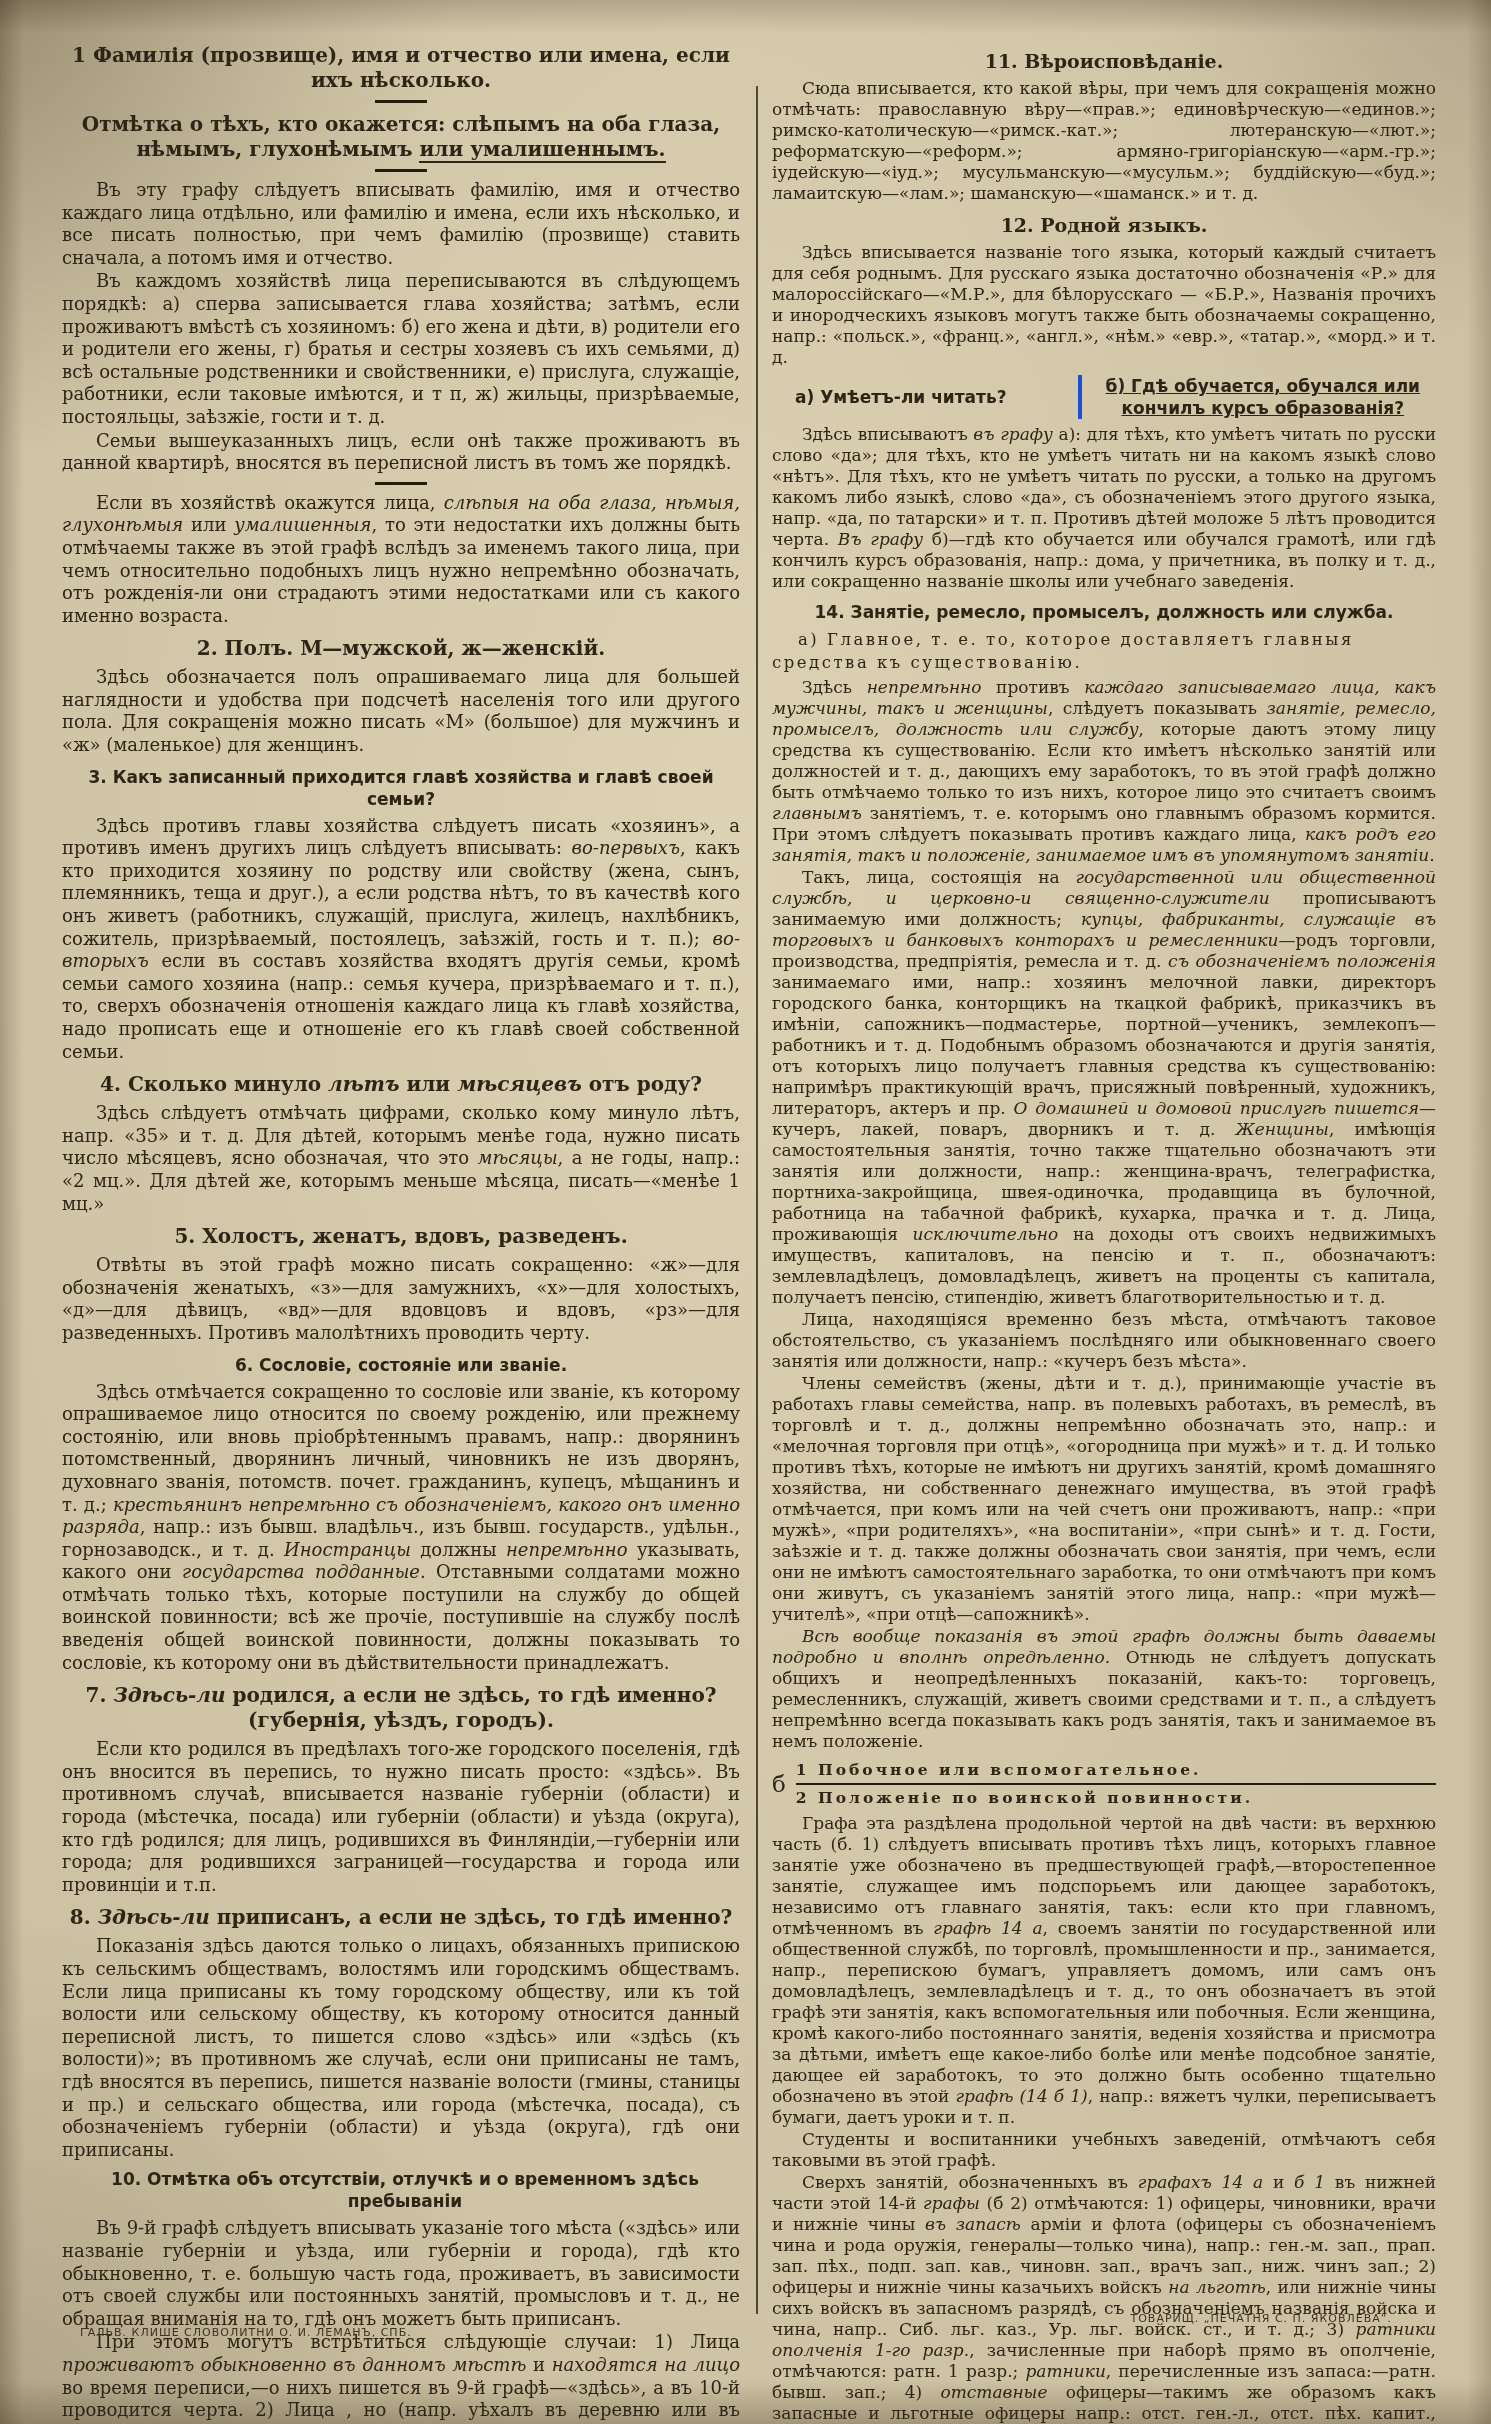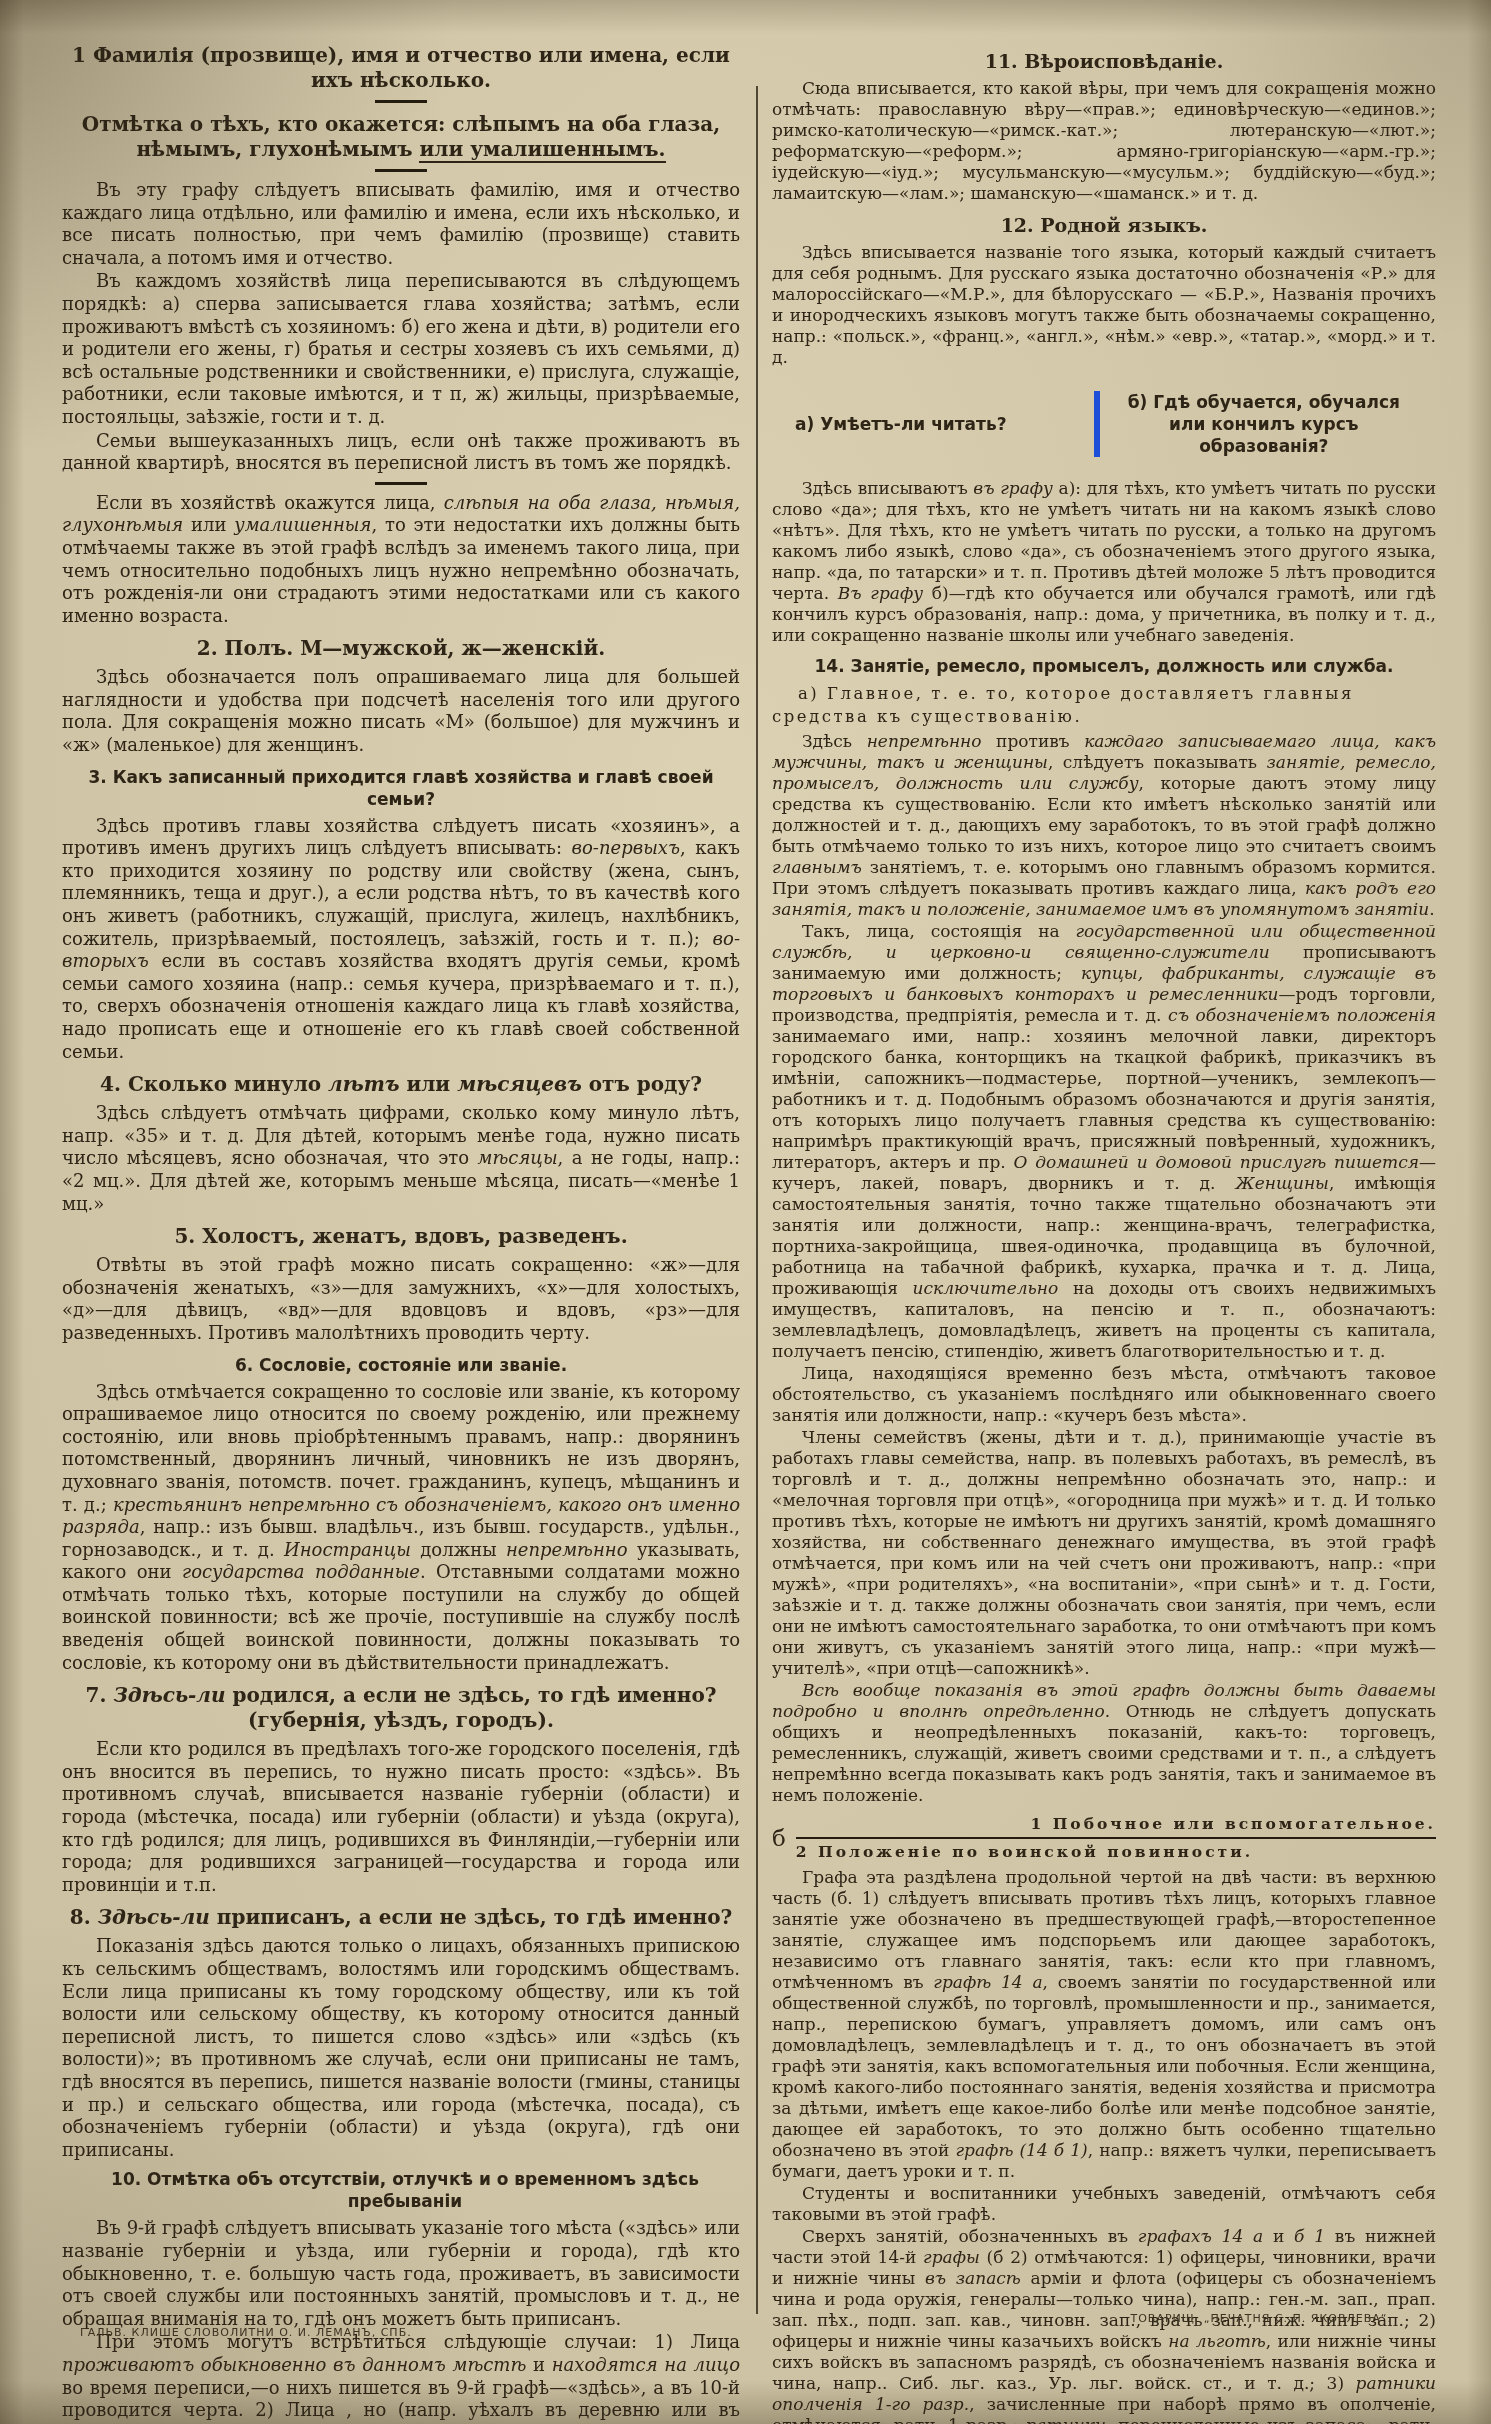--- a/index.html
+++ b/index.html
@@ -79,34 +79,34 @@
   <p>При этомъ могутъ встрѣтиться слѣдующіе случаи: 1) Лица <i>проживаютъ обыкновенно въ данномъ мѣстѣ</i> и <i>находятся на лицо</i> во время переписи,—о нихъ пишется въ 9-й графѣ—«здѣсь», а въ 10-й проводится черта. 2) Лица , но  (напр. уѣхалъ въ деревню или въ другой городъ по дѣламъ, на ярмарку и т. д.), тогда слѣдуетъ писать въ 9-й графѣ—«здѣсь», а въ 10-й: «» (сокращ.: ), съ указаніемъ, куда отлучились, напр.. въ такой-то городъ, уѣздъ, заграницу, въ пути туда-то и т. д 3) —по какимъ-либо торговымъ, служебнымъ или инымъ дѣламъ, въ гости и т. д.,—о нихъ пишется въ 9-й графѣ мѣсто ихъ обыкновеннаго проживанія—, (о состоящихъ на дѣйствительной военной службѣ, въ такихъ случаяхъ пишется «»), а въ 10-й графѣ: «» (сокращ.: «»). О лицахъ временно отлучившихся или временно пребывающихъ на срокъ менѣе 5 дней, къ указаннымъ отмѣткамъ «» и «» прибавляютъ знакъ «√».</p>
 </div>
 
 <div class="col col-right">
   <div class="hd hd-serif">11. Вѣроисповѣданіе.</div>
   <p>Сюда вписывается, кто какой вѣры, при чемъ для сокращенія можно отмѣчать: православную вѣру—«прав.»; единовѣрческую—«единов.»; римско-католическую—«римск.-кат.»; лютеранскую—«лют.»; реформатскую—«реформ.»; армяно-григоріанскую—«арм.-гр.»; іудейскую—«іуд.»; мусульманскую—«мусульм.»; буддійскую—«буд.»; ламаитскую—«лам.»; шаманскую—«шаманск.» и т. д.</p>
   <div class="hd hd-serif">12. Родной языкъ.</div>
   <p>Здѣсь вписывается названіе того языка, который каждый считаетъ для себя роднымъ. Для русскаго языка достаточно обозначенія «Р.» для малороссійскаго—«М.Р.», для бѣлорусскаго — «Б.Р.», Названія прочихъ и инородческихъ языковъ могутъ также быть обозначаемы сокращенно, напр.: «польск.», «франц.», «англ.», «нѣм.» «евр.», «татар.», «морд.» и т. д.</p>
   <div class="dual">
     <div class="cell-l hd hd-sans" style="margin:0;border-right:none;width:40%;display:flex;align-items:center;justify-content:center;">а) Умѣетъ-ли читать?</div>
-    <div class="cell-r hd hd-sans" style="margin:16px;border-left:6px solid #1d4ed8;">б) Гдѣ обучается, обучался или кончилъ курсъ образованія?</div>
+    <div class="cell-r hd hd-sans" style="margin:0;border-left:4px solid #1d4ed8;text-decoration:underline;">б) Гдѣ обучается, обучался или кончилъ курсъ образованія?</div>
   </div>
   <p>Здѣсь вписываютъ <i>въ графу</i> а): для тѣхъ, кто умѣетъ читать по русски слово «да»; для тѣхъ, кто не умѣетъ читать ни на какомъ языкѣ слово «нѣтъ». Для тѣхъ, кто не умѣетъ читать по русски, а только на другомъ какомъ либо языкѣ, слово «да», съ обозначеніемъ этого другого языка, напр. «да, по татарски» и т. п. Противъ дѣтей моложе 5 лѣтъ проводится черта. <i>Въ графу</i> б)—гдѣ кто обучается или обучался грамотѣ, или гдѣ кончилъ курсъ образованія, напр.: дома, у причетника, въ полку и т. д., или сокращенно названіе школы или учебнаго заведенія.</p>
   <div class="hd hd-sans">14. Занятіе, ремесло, промыселъ, должность или служба.</div>
   <div class="sp-sub">а) Главное, т. е. то, которое доставляетъ главныя средства къ существованію.</div>
   <p>Здѣсь <i>непремѣнно</i> противъ <i>каждаго записываемаго лица, какъ мужчины, такъ и женщины</i>, слѣдуетъ показывать <i>занятіе, ремесло, промыселъ, должность или службу</i>, которые даютъ этому лицу средства къ существованію. Если кто имѣетъ нѣсколько занятій или должностей и т. д., дающихъ ему заработокъ, то въ этой графѣ должно быть отмѣчаемо только то изъ нихъ, которое лицо это считаетъ своимъ <i>главнымъ</i> занятіемъ, т. е. которымъ оно главнымъ образомъ кормится. При этомъ слѣдуетъ показывать противъ каждаго лица, <i>какъ родъ его занятія, такъ и положеніе, занимаемое имъ въ упомянутомъ занятіи</i>.</p>
   <p>Такъ, лица, состоящія на <i>государственной или общественной службѣ, и церковно-и священно-служители</i> прописываютъ занимаемую ими должность; <i>купцы, фабриканты, служащіе въ торговыхъ и банковыхъ конторахъ и ремесленники</i>—родъ торговли, производства, предпріятія, ремесла и т. д. <i>съ обозначеніемъ положенія</i> занимаемаго ими, напр.: хозяинъ мелочной лавки, директоръ городского банка, конторщикъ на ткацкой фабрикѣ, приказчикъ въ имѣніи, сапожникъ—подмастерье, портной—ученикъ, землекопъ—работникъ и т. д. Подобнымъ образомъ обозначаются и другія занятія, отъ которыхъ лицо получаетъ главныя средства къ существованію: напримѣръ практикующій врачъ, присяжный повѣренный, художникъ, литераторъ, актеръ и пр. <i>О домашней и домовой прислугѣ пишется</i>—кучеръ, лакей, поваръ, дворникъ и т. д. <i>Женщины</i>, имѣющія самостоятельныя занятія, точно также тщательно обозначаютъ эти занятія или должности, напр.: женщина-врачъ, телеграфистка, портниха-закройщица, швея-одиночка, продавщица въ булочной, работница на табачной фабрикѣ, кухарка, прачка и т. д. Лица, проживающія <i>исключительно</i> на доходы отъ своихъ недвижимыхъ имуществъ, капиталовъ, на пенсію и т. п., обозначаютъ: землевладѣлецъ, домовладѣлецъ, живетъ на проценты съ капитала, получаетъ пенсію, стипендію, живетъ благотворительностью и т. д.</p>
   <p>Лица, находящіяся временно безъ мѣста, отмѣчаютъ таковое обстоятельство, съ указаніемъ послѣдняго или обыкновеннаго своего занятія или должности, напр.: «кучеръ безъ мѣста».</p>
   <p>Члены семействъ (жены, дѣти и т. д.), принимающіе участіе въ работахъ главы семейства, напр. въ полевыхъ работахъ, въ ремеслѣ, въ торговлѣ и т. д., должны непремѣнно обозначать это, напр.: и «мелочная торговля при отцѣ», «огородница при мужѣ» и т. д. И только противъ тѣхъ, которые не имѣютъ ни другихъ занятій, кромѣ домашняго хозяйства, ни собственнаго денежнаго имущества, въ этой графѣ отмѣчается, при комъ или на чей счетъ они проживаютъ, напр.: «при мужѣ», «при родителяхъ», «на воспитаніи», «при сынѣ» и т. д. Гости, заѣзжіе и т. д. также должны обозначать свои занятія, при чемъ, если они не имѣютъ самостоятельнаго заработка, то они отмѣчаютъ при комъ они живутъ, съ указаніемъ занятій этого лица, напр.: «при мужѣ—учителѣ», «при отцѣ—сапожникѣ».</p>
   <p><i>Всѣ вообще показанія въ этой графѣ должны быть даваемы подробно и вполнѣ опредѣленно.</i> Отнюдь не слѣдуетъ допускать общихъ и неопредѣленныхъ показаній, какъ-то: торговецъ, ремесленникъ, служащій, живетъ своими средствами и т. п., а слѣдуетъ непремѣнно всегда показывать какъ родъ занятія, такъ и занимаемое въ немъ положеніе.</p>
   <div class="b-block">
     <span class="b-letter">б</span>
     <span class="b-lines">
-      <span class="b-line" style="display:block;text-align:right;">1 Побочное или вспомогательное.</span>
+      <span class="b-line" style="display:block;">1 Побочное или вспомогательное.</span>
       <span class="b-rule" style="display:block;"></span>
       <span class="b-line" style="display:block;">2 Положеніе по воинской повинности.</span>
     </span>
   </div>
   <p>Графа эта раздѣлена продольной чертой на двѣ части: въ верхнюю часть (б. 1) слѣдуетъ вписывать противъ тѣхъ лицъ, которыхъ главное занятіе уже обозначено въ предшествующей графѣ,—второстепенное занятіе, служащее имъ подспорьемъ или дающее заработокъ, независимо отъ главнаго занятія, такъ: если кто при главномъ, отмѣченномъ въ <i>графѣ 14 а</i>, своемъ занятіи по государственной или общественной службѣ, по торговлѣ, промышленности и пр., занимается, напр., перепискою бумагъ, управляетъ домомъ, или самъ онъ домовладѣлецъ, землевладѣлецъ и т. д., то онъ обозначаетъ въ этой графѣ эти занятія, какъ вспомогательныя или побочныя. Если женщина, кромѣ какого-либо постояннаго занятія, веденія хозяйства и присмотра за дѣтьми, имѣетъ еще какое-либо болѣе или менѣе подсобное занятіе, дающее ей заработокъ, то это должно быть особенно тщательно обозначено въ этой <i>графѣ (14 б 1)</i>, напр.: вяжетъ чулки, переписываетъ бумаги, даетъ уроки и т. п.</p>
   <p>Студенты и воспитанники учебныхъ заведеній, отмѣчаютъ себя таковыми въ этой графѣ.</p>
   <p>Сверхъ занятій, обозначенныхъ въ <i>графахъ 14 а</i> и <i>б 1</i> въ нижней части этой 14-й <i>графы</i> (б 2) отмѣчаются: 1) офицеры, чиновники, врачи и нижніе чины <i>въ запасѣ</i> арміи и флота (офицеры съ обозначеніемъ чина и рода оружія, генералы—только чина), напр.: ген.-м. зап., прап. зап. пѣх., подп. зап. кав., чиновн. зап., врачъ зап., ниж. чинъ зап.; 2) офицеры и нижніе чины казачьихъ войскъ <i>на льготѣ</i>, или нижніе чины сихъ войскъ въ запасномъ разрядѣ, съ обозначеніемъ названія войска и чина, напр.. Сиб. льг. каз., Ур. льг. войск. ст., и т. д.; 3) <i>ратники ополченія 1-го разр.</i>, зачисленные при наборѣ прямо въ ополченіе, отмѣчаются: ратн. 1 разр.; <i>ратники</i>, перечисленные изъ запаса:—ратн. бывш. зап.; 4) <i>отставные</i> офицеры—такимъ же образомъ какъ запасные и льготные офицеры напр.: отст. ген.-л., отст. пѣх. капит., Уссур. отст. есаулъ и т. д.</p>
 </div>
 
 <div class="imprint imprint-left">ГАЛЬВ. КЛИШЕ СЛОВОЛИТНИ О. И. ЛЕМАНЪ, СПБ.</div>

